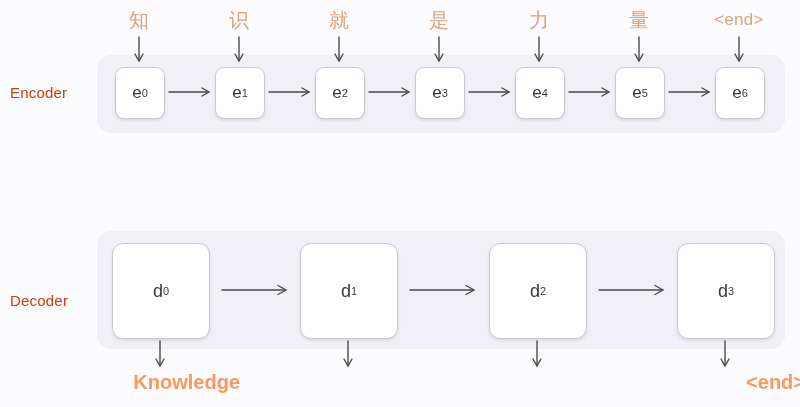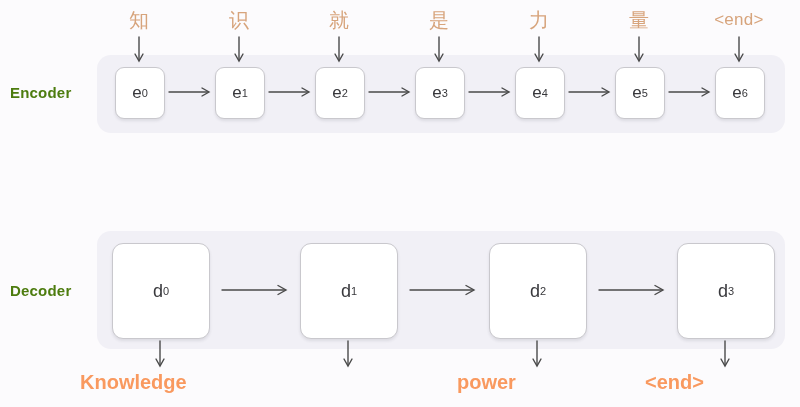--- a/index.html
+++ b/index.html
@@ -17,25 +17,25 @@
     position:absolute;
     left:97px;width:688px;
     background:#f1f0f6;
     border-radius:14px;
   }
   .panel.encoder{top:55px;height:78px;}
   .panel.decoder{top:231px;height:118px;}
   .row-label{
     position:absolute;
     left:10px;width:80px;
-    font-size:15px;font-weight:700;color:#4d7c0f;
+    font-size:15px;font-weight:400;color:#c2410c;
     letter-spacing:0.2px;
   }
   .row-label.enc{top:84px;}
-  .row-label.dec{top:282px;}
+  .row-label.dec{top:292px;}
   .token{
     position:absolute;
     width:80px;top:6px;height:28px;line-height:28px;
     text-align:center;
     font-size:20px;
     color:#d7a47c;
   }
   .token.end-token{font-size:17px;letter-spacing:0.3px;}
   .cellbox{
     position:absolute;
@@ -52,21 +52,21 @@
   }
   .dbox{
     top:243px;width:96px;height:94px;
     border-radius:11px;
     font-size:18px;
   }
   .cellbox sub{font-size:11px;line-height:0;}
   .word{
     position:absolute;
     top:370px;width:160px;height:24px;line-height:24px;
-    text-align:left;
+    text-align:right;
     font-size:20px;font-weight:700;
     color:#f9995f;
   }
   svg.arrows{
     position:absolute;left:0;top:0;
     pointer-events:none;
   }
   svg.arrows line, svg.arrows polyline{
     stroke:#4a4a4a;stroke-width:1.4;fill:none;
     stroke-linecap:round;
@@ -131,21 +131,20 @@
   <div class="cellbox dbox" style="left:489px">
       <span>d</span>
       <sub>2</sub>
     </div>
   <div class="cellbox dbox" style="left:677px">
       <span>d</span>
       <sub>3</sub>
     </div>
 
   <div class="word" style="left:80px">Knowledge</div>
-  <div class="word" style="left:457px">power</div>
   <div class="word" style="left:645px">&lt;end&gt;</div>
 
   <svg class="arrows" width="800" height="407" viewBox="0 0 800 407">
 
     <g>
         <line x1="139" y1="37" x2="139" y2="60"></line>
         <polyline points="135,54 139,61 143,54"></polyline>
       </g>
     <g>
         <line x1="239" y1="37" x2="239" y2="60"></line>

